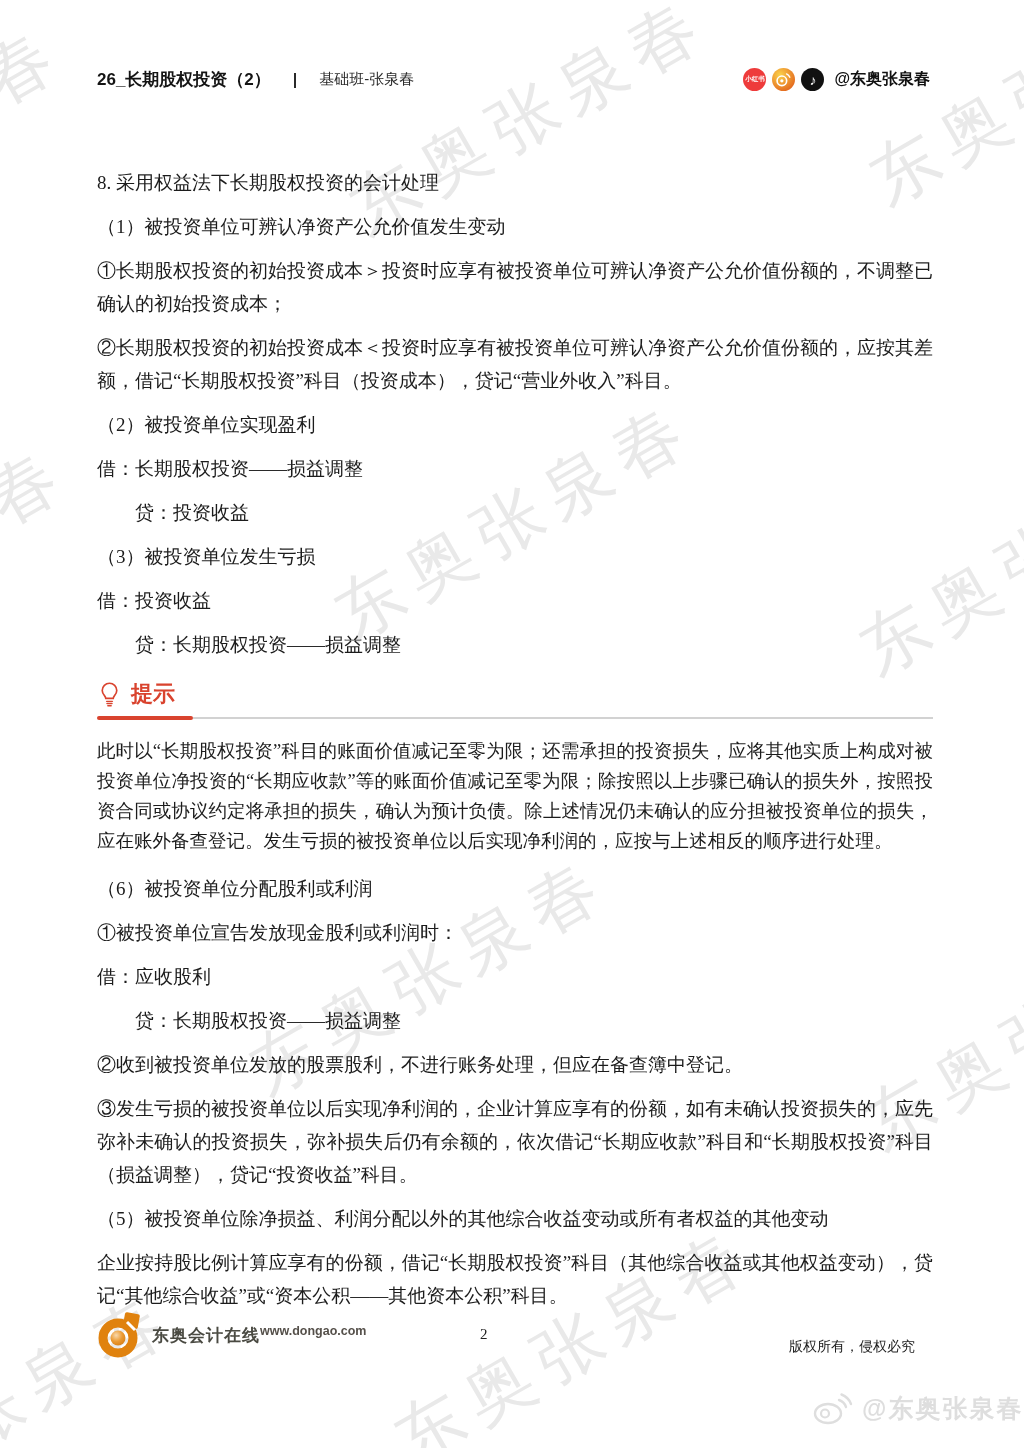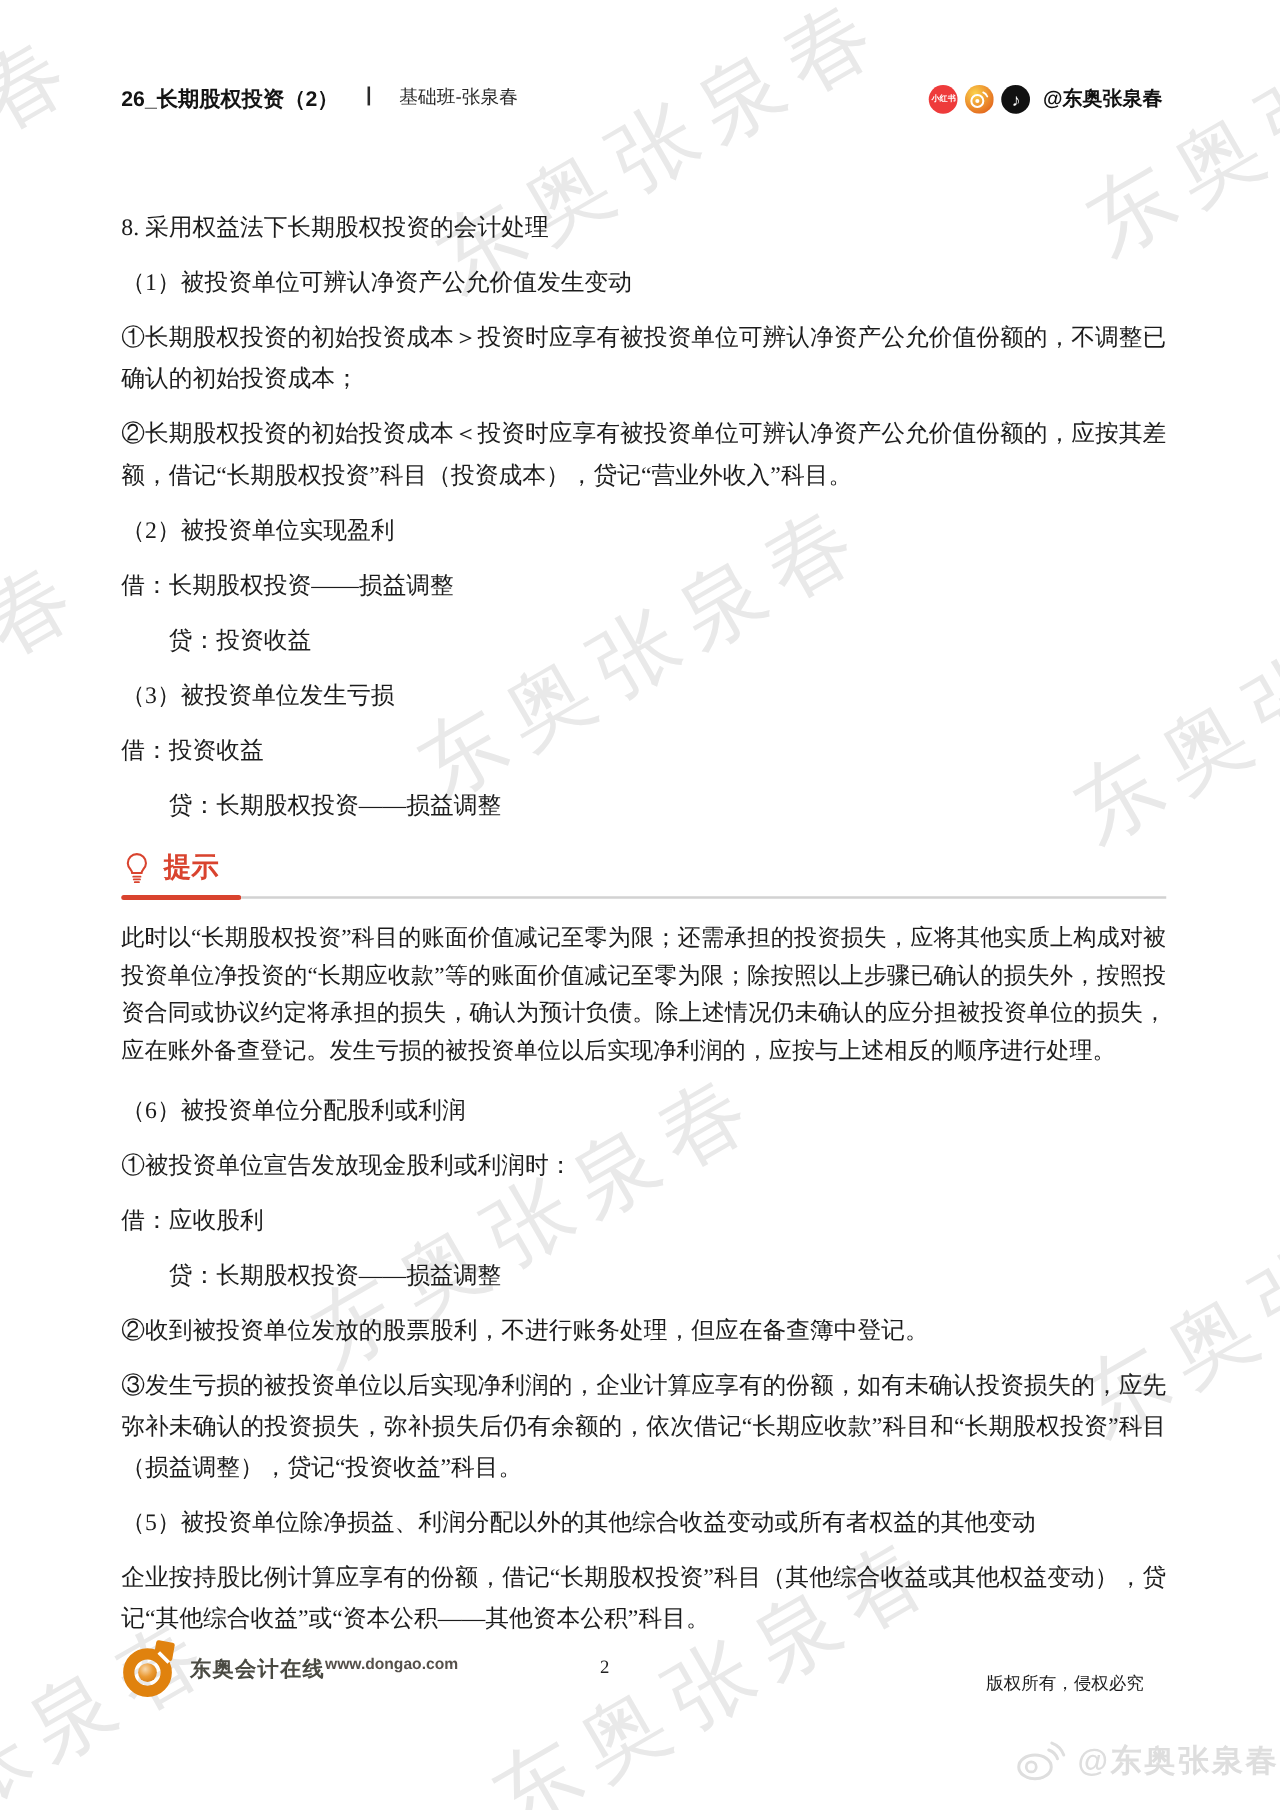--- a/index.html
+++ b/index.html
@@ -6,21 +6,21 @@
   .page{position:relative;width:1024px;height:1448px;background:#fff;overflow:hidden;
         font-family:"Liberation Serif","DejaVu Serif",serif;color:#1c1c1c;}
   
   .wm{position:absolute;z-index:0;font-family:"Liberation Sans","DejaVu Sans",sans-serif;
       font-size:68px;letter-spacing:12px;line-height:90px;color:#e9e9e9;white-space:nowrap;
       transform-origin:0 50%;transform:rotate(-30deg);pointer-events:none;user-select:none;}
   
   .header{position:absolute;z-index:1;left:97px;right:94px;top:68px;display:flex;
           align-items:center;justify-content:space-between;
           font-family:"Liberation Sans","DejaVu Sans",sans-serif;}
-  .h-left{display:flex;align-items:flex-start;gap:22px;}
+  .h-left{display:flex;align-items:center;gap:22px;}
   .h-title{font-size:17px;font-weight:bold;color:#141414;}
   .h-sep{font-size:16px;font-weight:bold;color:#2a2a2a;}
   .h-sub{font-size:15px;color:#2a2a2a;}
   .h-right{display:flex;align-items:center;gap:6px;}
   .soc{width:23px;height:23px;border-radius:50%;display:flex;align-items:center;justify-content:center;}
   .soc.xhs{background:#ee3b3b;}
   .soc.xhs span{color:#fff;font-size:6.5px;font-weight:bold;letter-spacing:0;}
   .soc.dy{background:#111;}
   .soc.dy span{color:#fff;font-size:14px;font-weight:bold;line-height:1;}
   .h-handle{font-size:16px;font-weight:bold;color:#111;margin-left:4px;}

